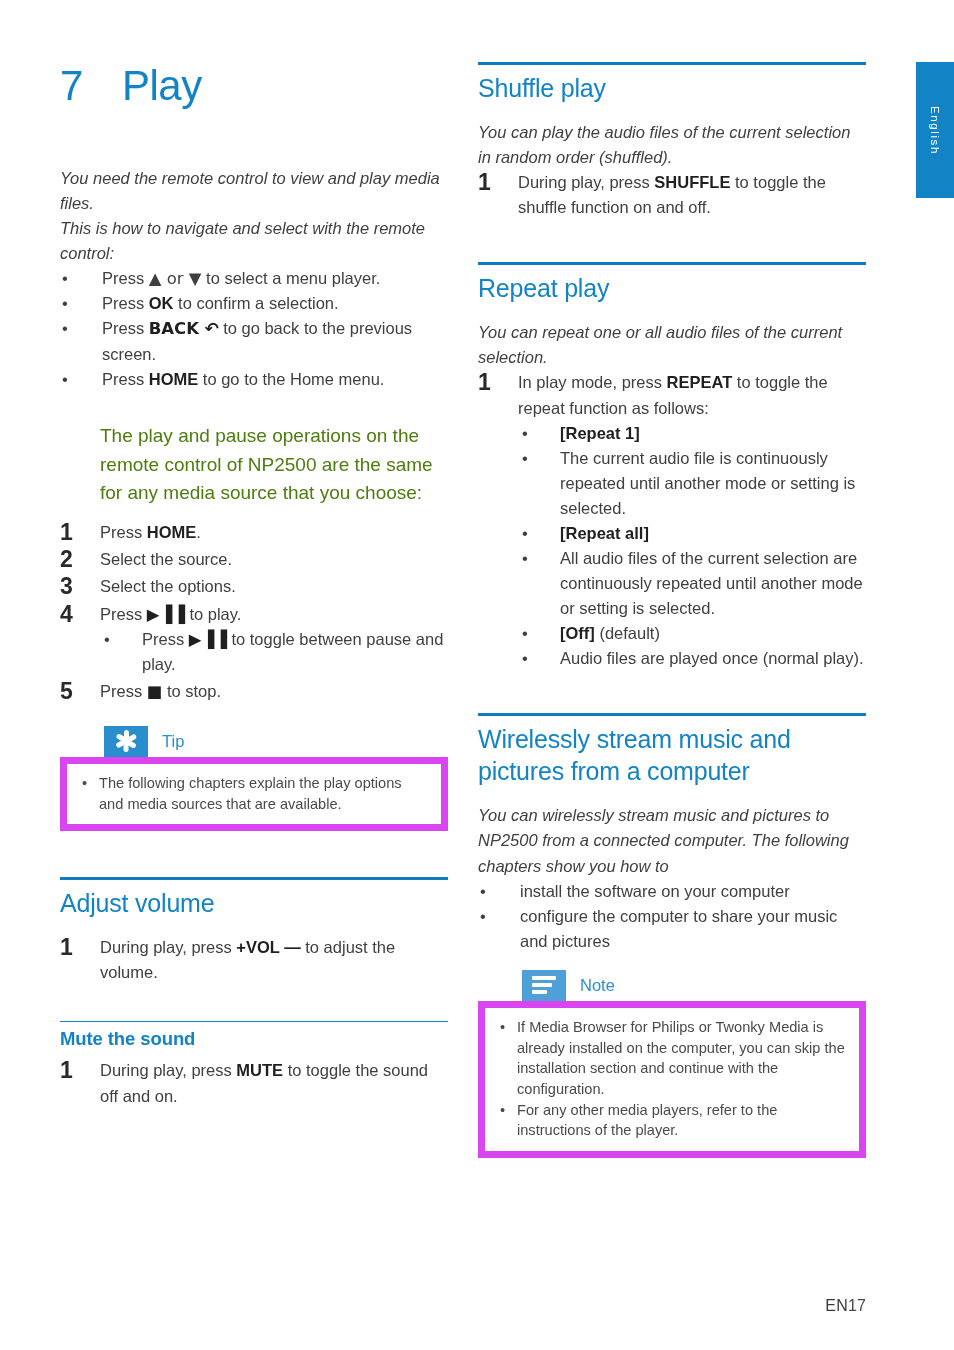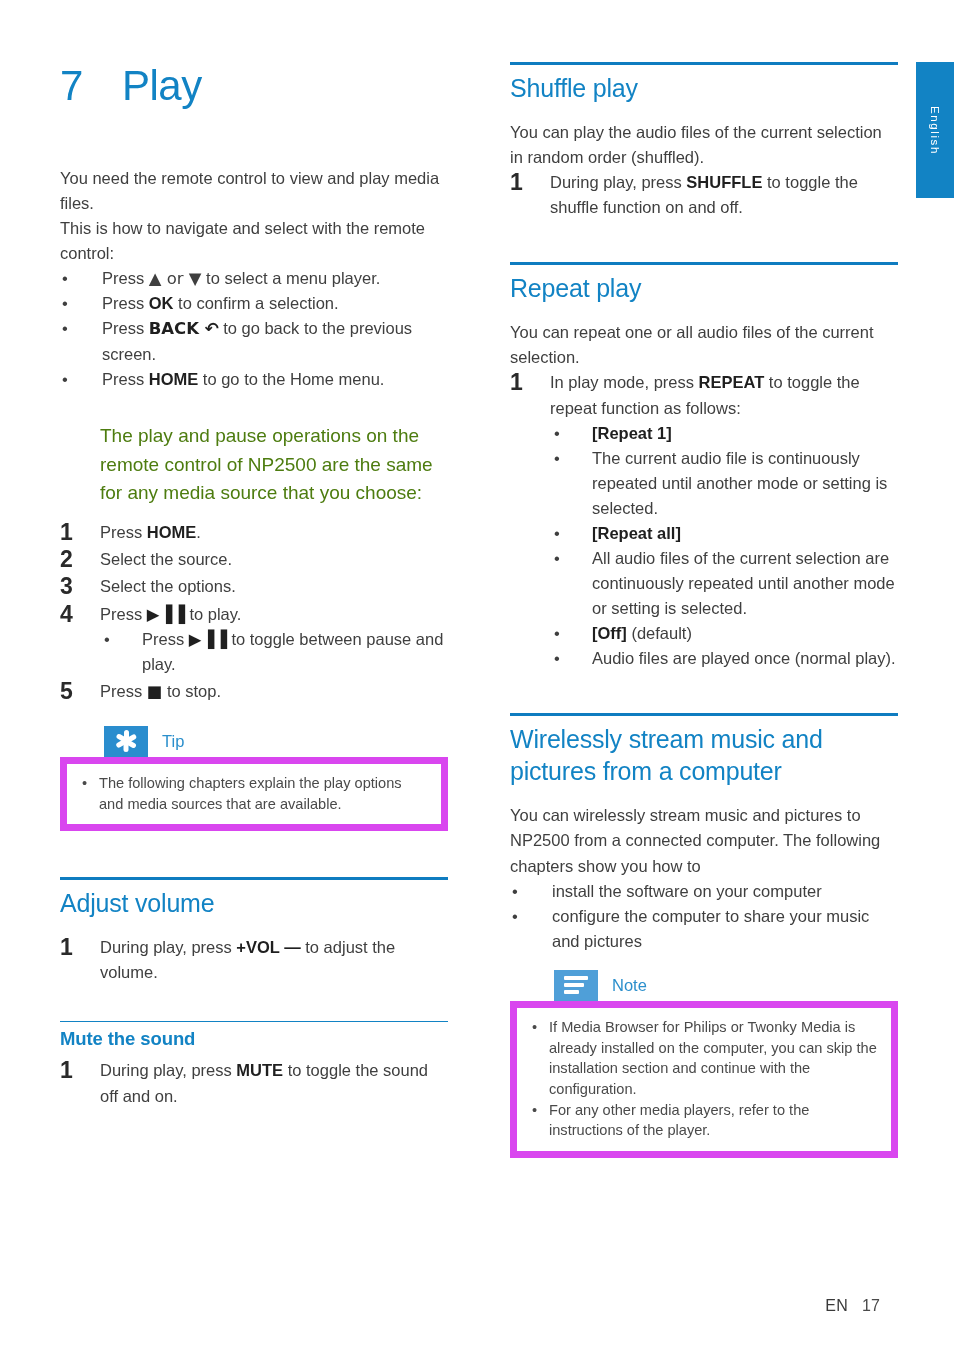--- a/index.html
+++ b/index.html
@@ -21,21 +21,21 @@
     inset: 0;
   }
 
   
   .col {
     position: absolute;
     top: 0;
     width: 388px;
   }
   .col-left  { left: 60px; }
-  .col-right { left: 510px; }
+  .col-right { left: 478px; }
 
   
   .chapter {
     position: absolute;
     left: 60px;
     top: 62px;
     display: flex;
     align-items: baseline;
     color: #1283c4;
     font-size: 42px;
@@ -71,20 +71,21 @@
     margin: 0 0 8px 0;
     letter-spacing: -0.1px;
   }
 
   
   p.body {
     font-size: 16.5px;
     line-height: 1.52;
     margin: 0;
     color: #3f3f3f;
+    font-style: italic;
   }
 
   
   ul.bul {
     list-style: none;
     margin: 0;
     padding: 0;
   }
   ul.bul > li {
     position: relative;
@@ -244,21 +245,21 @@
   .footer {
     position: absolute;
     right: 60px;
     bottom: 35px;
     display: flex;
     align-items: baseline;
     font-size: 16px;
     color: #3a3a3a;
   }
   .footer .fo-lang { letter-spacing: 0.3px; }
-  .footer .fo-page { width: 46px; text-align: center; color: #4a4a4a; }
+  .footer .fo-page { width: 46px; text-align: left; color: #4a4a4a; }
 
   .glyph { font-family: "DejaVu Sans", sans-serif; }
   .nowrap { white-space: nowrap; }
 </style>
 </head>
 <body>
 
 <div class="page">
 
   <div class="chapter">

